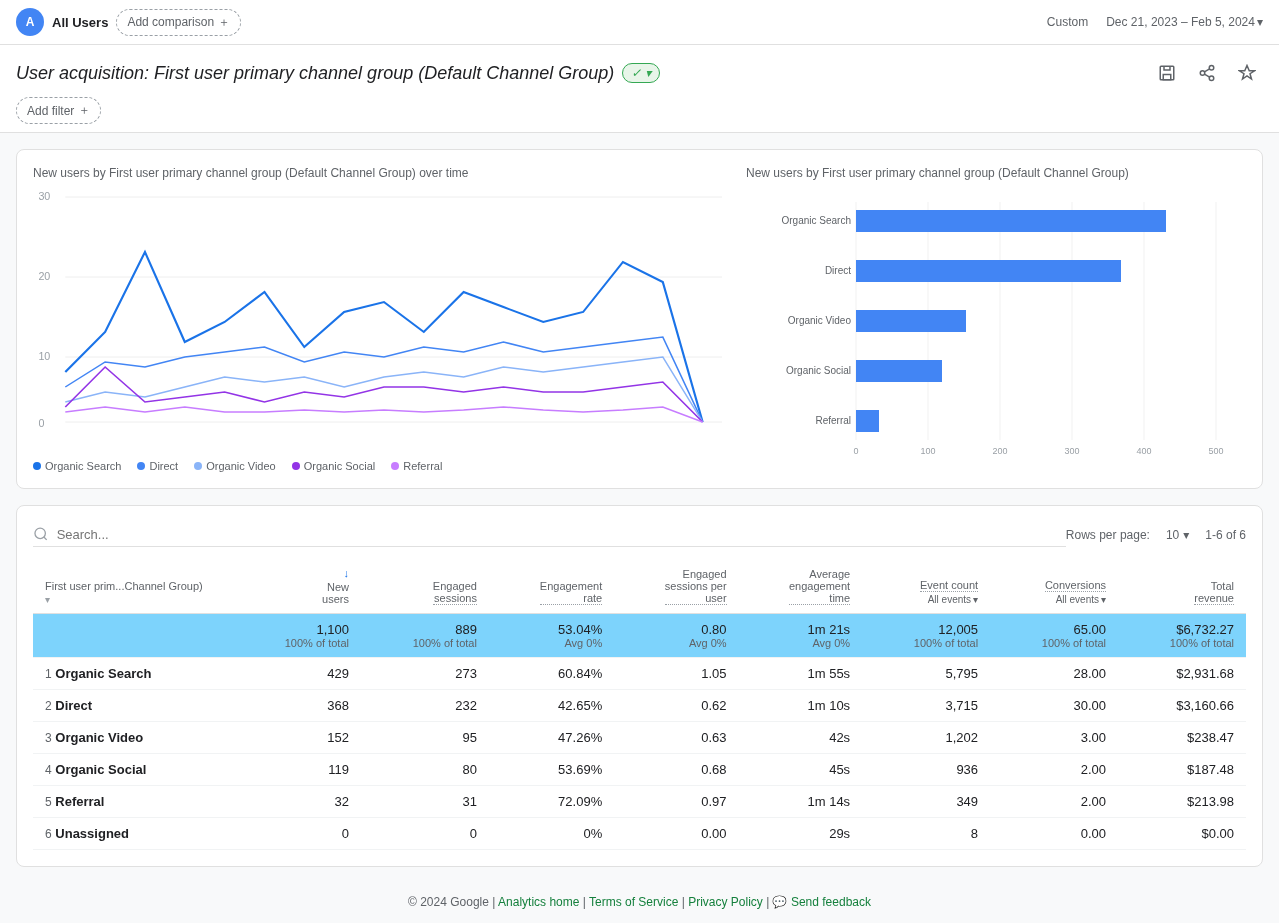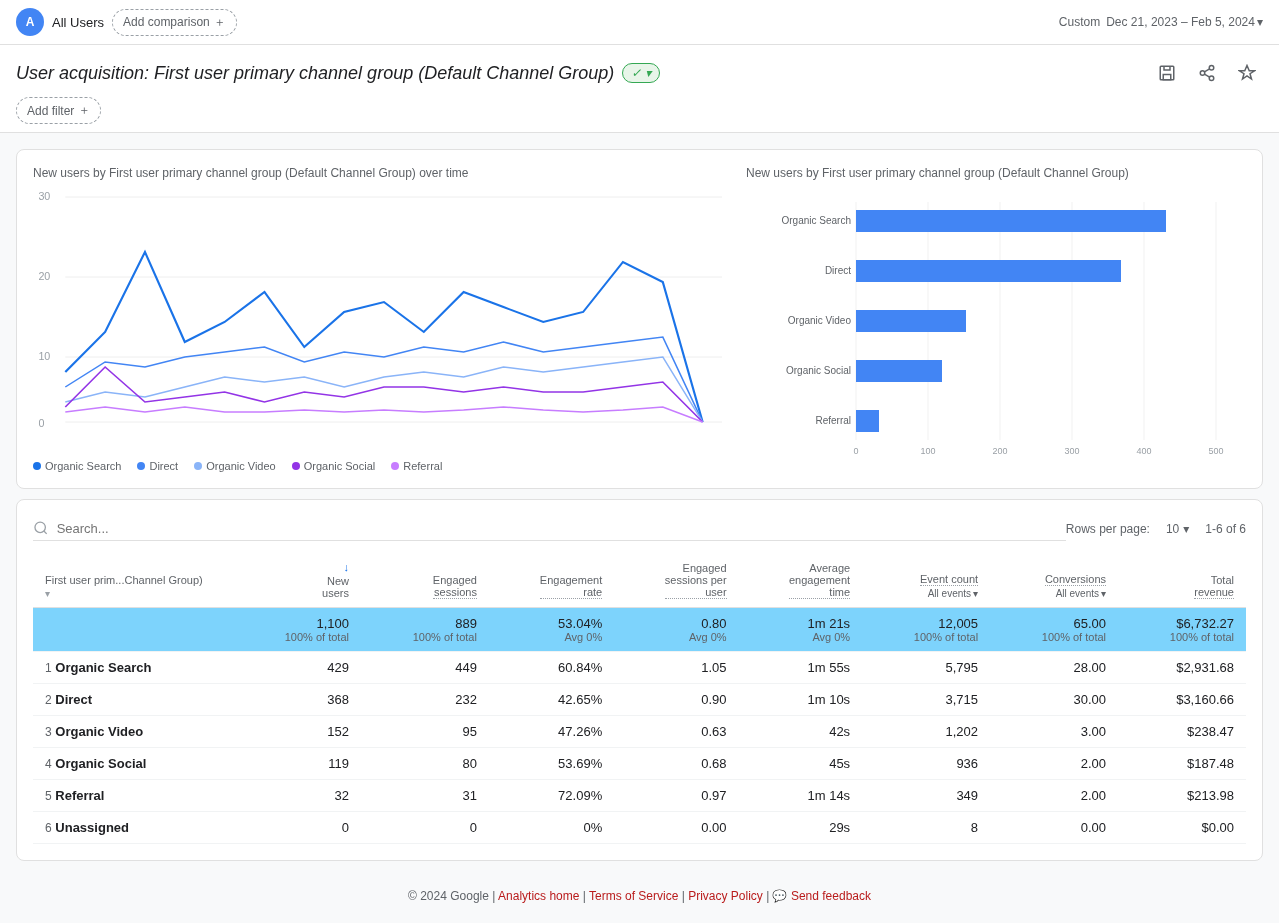--- a/index.html
+++ b/index.html
@@ -2,39 +2,39 @@
 <html><head>
   <meta charset="utf-8">
   <style>
     * { box-sizing: border-box; margin: 0; padding: 0; }
     body { font-family: 'Google Sans', Arial, sans-serif; font-size: 13px; color: #202124; background: #f8f9fa; }
 
     
     .top-bar { display: flex; align-items: center; justify-content: space-between; padding: 8px 16px; background: #fff; border-bottom: 1px solid #e0e0e0; }
     .top-bar-left { display: flex; align-items: center; gap: 8px; }
     .user-avatar { width: 28px; height: 28px; border-radius: 50%; background: #4285f4; color: #fff; font-size: 12px; font-weight: 600; display: flex; align-items: center; justify-content: center; }
-    .all-users-btn { display: flex; align-items: center; gap: 4px; font-size: 13px; color: #202124; cursor: pointer; }
+    .all-users-btn { display: flex; align-items: center; gap: 4px; font-size: 13px; color: #202124; cursor: pointer; font-weight: bold; }
     .add-comparison-btn { display: flex; align-items: center; gap: 4px; font-size: 12px; color: #5f6368; border: 1px dashed #9aa0a6; border-radius: 16px; padding: 4px 10px; cursor: pointer; background: none; }
-    .top-bar-right { display: flex; align-items: center; gap: 6px; font-size: 12px; color: #5f6368; }
+    .top-bar-right { display: flex; align-items: center; gap: 18px; font-size: 12px; color: #5f6368; }
     .date-dropdown { display: flex; align-items: center; gap: 2px; cursor: pointer; justify-content: space-between; }
 
     
     .page-header { padding: 12px 16px 8px; background: #fff; border-bottom: 1px solid #e0e0e0; }
     .page-title-row { display: flex; align-items: center; justify-content: space-between; margin-bottom: 8px; }
     .page-title { display: flex; align-items: center; gap: 8px; font-size: 18px; font-weight: 400; color: #202124; font-style: italic; }
     .title-badge { display: flex; align-items: center; gap: 4px; background: #e8f5e9; border: 1px solid #34a853; border-radius: 12px; padding: 2px 8px; font-size: 12px; color: #34a853; cursor: pointer; }
     .page-title-actions { display: flex; align-items: center; gap: 8px; }
     .icon-btn { width: 32px; height: 32px; display: flex; align-items: center; justify-content: center; border-radius: 50%; cursor: pointer; color: #5f6368; border: none; background: none; }
     .add-filter-btn { display: flex; align-items: center; gap: 4px; font-size: 12px; color: #5f6368; border: 1px dashed #9aa0a6; border-radius: 16px; padding: 4px 10px; cursor: pointer; background: none; justify-content: space-between; }
 
     
     .main-content { padding: 16px; }
 
     
-    .charts-panel { background: #fff; border: 1px solid #e0e0e0; border-radius: 8px; padding: 16px; margin-bottom: 10px; }
+    .charts-panel { background: #fff; border: 1px solid #e0e0e0; border-radius: 8px; padding: 16px; margin-bottom: 16px; }
     .charts-row { display: flex; gap: 24px; }
     .chart-left { flex: 1; }
     .chart-right { width: 500px; }
     .chart-title { font-size: 12px; color: #5f6368; margin-bottom: 12px; }
 
     
     .line-chart-container { position: relative; height: 260px; width: 100%; }
     .chart-legend { display: flex; gap: 16px; flex-wrap: wrap; margin-top: 8px; }
     .legend-item { display: flex; align-items: center; gap: 4px; font-size: 11px; color: #5f6368; }
     .legend-dot { width: 8px; height: 8px; border-radius: 50%; }
@@ -55,21 +55,21 @@
     th:first-child, th.left { text-align: center; }
     td { font-size: 13px; color: #202124; text-align: right; padding: 8px 12px; border-bottom: 1px solid #f1f3f4; }
     td:first-child, td.left { text-align: left; }
     .total-row td { font-weight: 500; background: #7dd3fc; }
     .total-sub { font-size: 11px; color: #5f6368; font-weight: 400; }
     .row-num { color: #5f6368; font-size: 12px; width: 24px; }
     .bold { font-weight: 600; }
 
     
     .footer { text-align: center; padding: 12px; font-size: 12px; color: #5f6368; background: #f8f9fa; }
-    .footer a { color: #b91c1c; text-decoration: none; }
+    .footer a { color: #15803d; text-decoration: none; }
 
     
     .col-header { display: flex; flex-direction: column; align-items: flex-end; gap: 2px; }
     .col-header.left { align-items: flex-start; }
   </style>
 </head>
 <body>
 
 <div class="top-bar">
   <div class="top-bar-left">
@@ -352,37 +352,37 @@
             <div class="total-sub">100% of total</div>
           </td>
         </tr>
 
         <tr>
           <td class="left">
             <span class="row-num">1</span>
             <span class="bold">Organic Search</span>
           </td>
           <td>429</td>
-          <td>449</td>
+          <td>273</td>
           <td>60.84%</td>
           <td>1.05</td>
           <td>1m 55s</td>
           <td>5,795</td>
           <td>28.00</td>
           <td>$2,931.68</td>
         </tr>
         <tr>
           <td class="left">
             <span class="row-num">2</span>
             <span class="bold">Direct</span>
           </td>
           <td>368</td>
           <td>232</td>
           <td>42.65%</td>
-          <td>0.90</td>
+          <td>0.62</td>
           <td>1m 10s</td>
           <td>3,715</td>
           <td>30.00</td>
           <td>$3,160.66</td>
         </tr>
         <tr>
           <td class="left">
             <span class="row-num">3</span>
             <span class="bold">Organic Video</span>
           </td>

